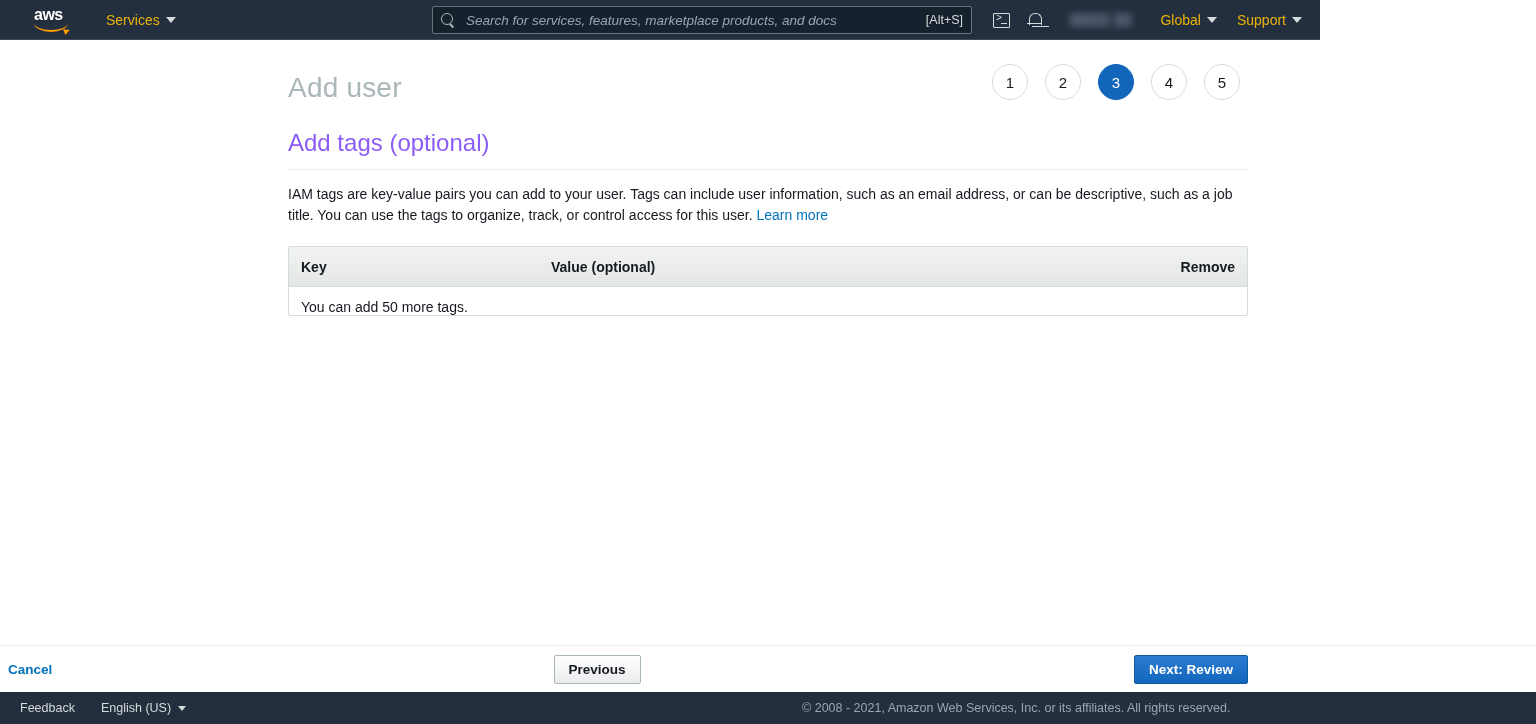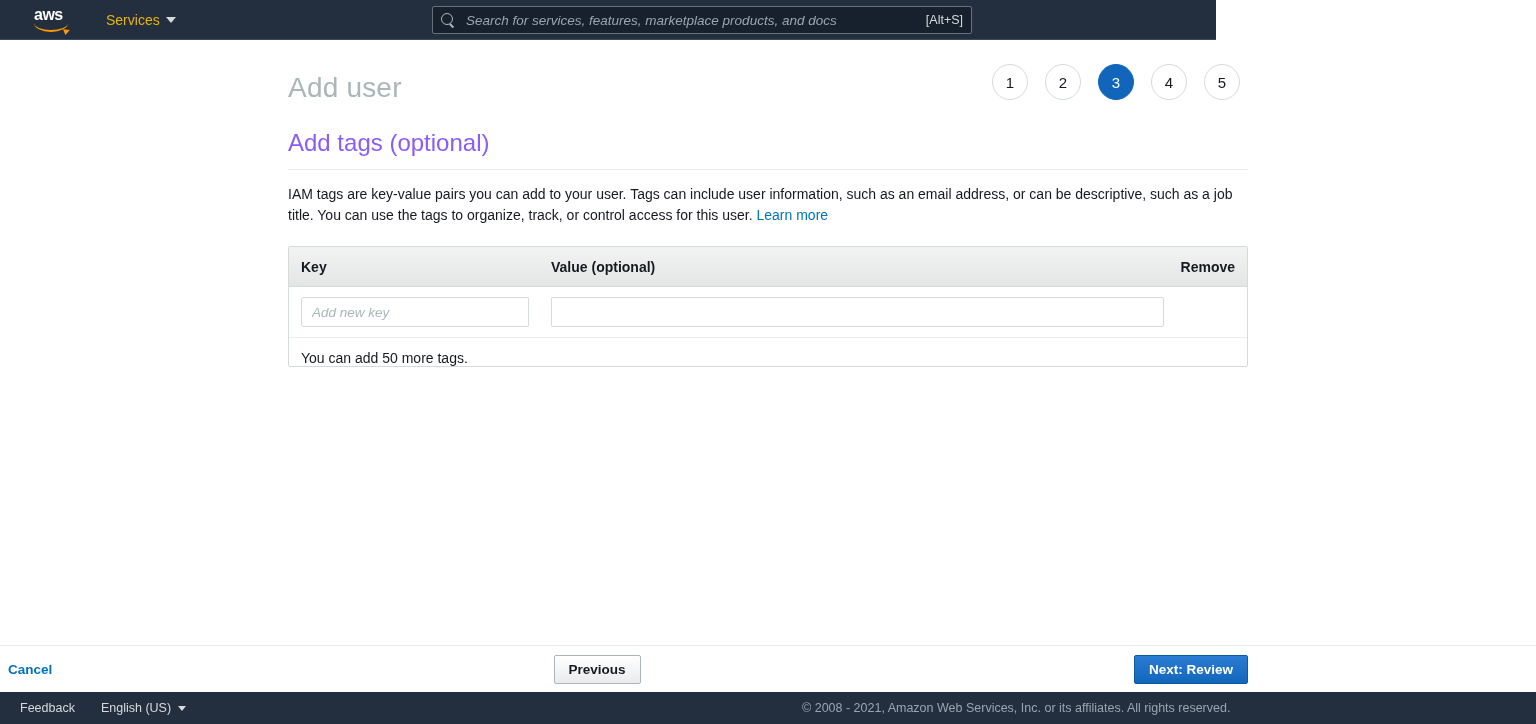--- a/index.html
+++ b/index.html
@@ -8,21 +8,21 @@
     width: 1536px; height: 724px;
     overflow: hidden;
     background: #ffffff;
     font-family: "Liberation Sans", sans-serif;
     -webkit-font-smoothing: antialiased;
   }
 
   
   .topnav {
     position: absolute; top: 0; left: 0;
-    width: 1216px; height: 40px;
+    width: 1320px; height: 40px;
     background: #232f3e;
     border-bottom: 1px solid #3c4a5a;
     display: flex; align-items: center;
   }
   .aws-logo {
     margin-left: 34px;
     width: 40px; height: 26px;
     position: relative;
     display: block;
   }
@@ -284,20 +284,39 @@
   </div>
 
   <div class="searchwrap">
     <div class="searchbox">
       <span class="search-icon"></span>
       <input class="search-input" type="text" placeholder="Search for services, features, marketplace products, and docs" style="">
       <span class="altshortcut">[Alt+S]</span>
     </div>
   </div>
 
+  <div class="nav-right">
+    <div class="icon-btn">
+      <span class="shell-icon"></span>
+    </div>
+    <div class="icon-btn">
+      <span class="bell-icon"></span>
+    </div>
+    <div class="nav-item">
+      <span class="account-redacted"></span>
+    </div>
+    <div class="nav-item">
+      <span>Global</span>
+      <span class="caret"></span>
+    </div>
+    <div class="nav-item">
+      <span>Support</span>
+      <span class="caret"></span>
+    </div>
+  </div>
 </div>
 
 <div class="content">
 
   <h1 class="page-title">Add user</h1>
 
   <div class="steps">
     <div class="step">1</div>
     <div class="step">2</div>
     <div class="step active">3</div>
@@ -314,24 +333,20 @@
       <a class="link">Learn more</a>
     </p>
 
     <div class="tag-table">
       <div class="tag-head">
         <div class="col-key">Key</div>
         <div class="col-value">Value (optional)</div>
         <div class="col-remove">Remove</div>
       </div>
 
-      <div class="tag-row">
-        <input class="input-key" type="text" placeholder="Add new key" style="">
-        <input class="input-value" type="text" placeholder="" style="">
-      </div>
 
       <div class="tags-note">You can add 50 more tags.</div>
     </div>
 
   </div>
 </div>
 
 <div class="action-bar">
   <button class="btn btn-link">Cancel</button>
   <button class="btn btn-secondary">Previous</button>

